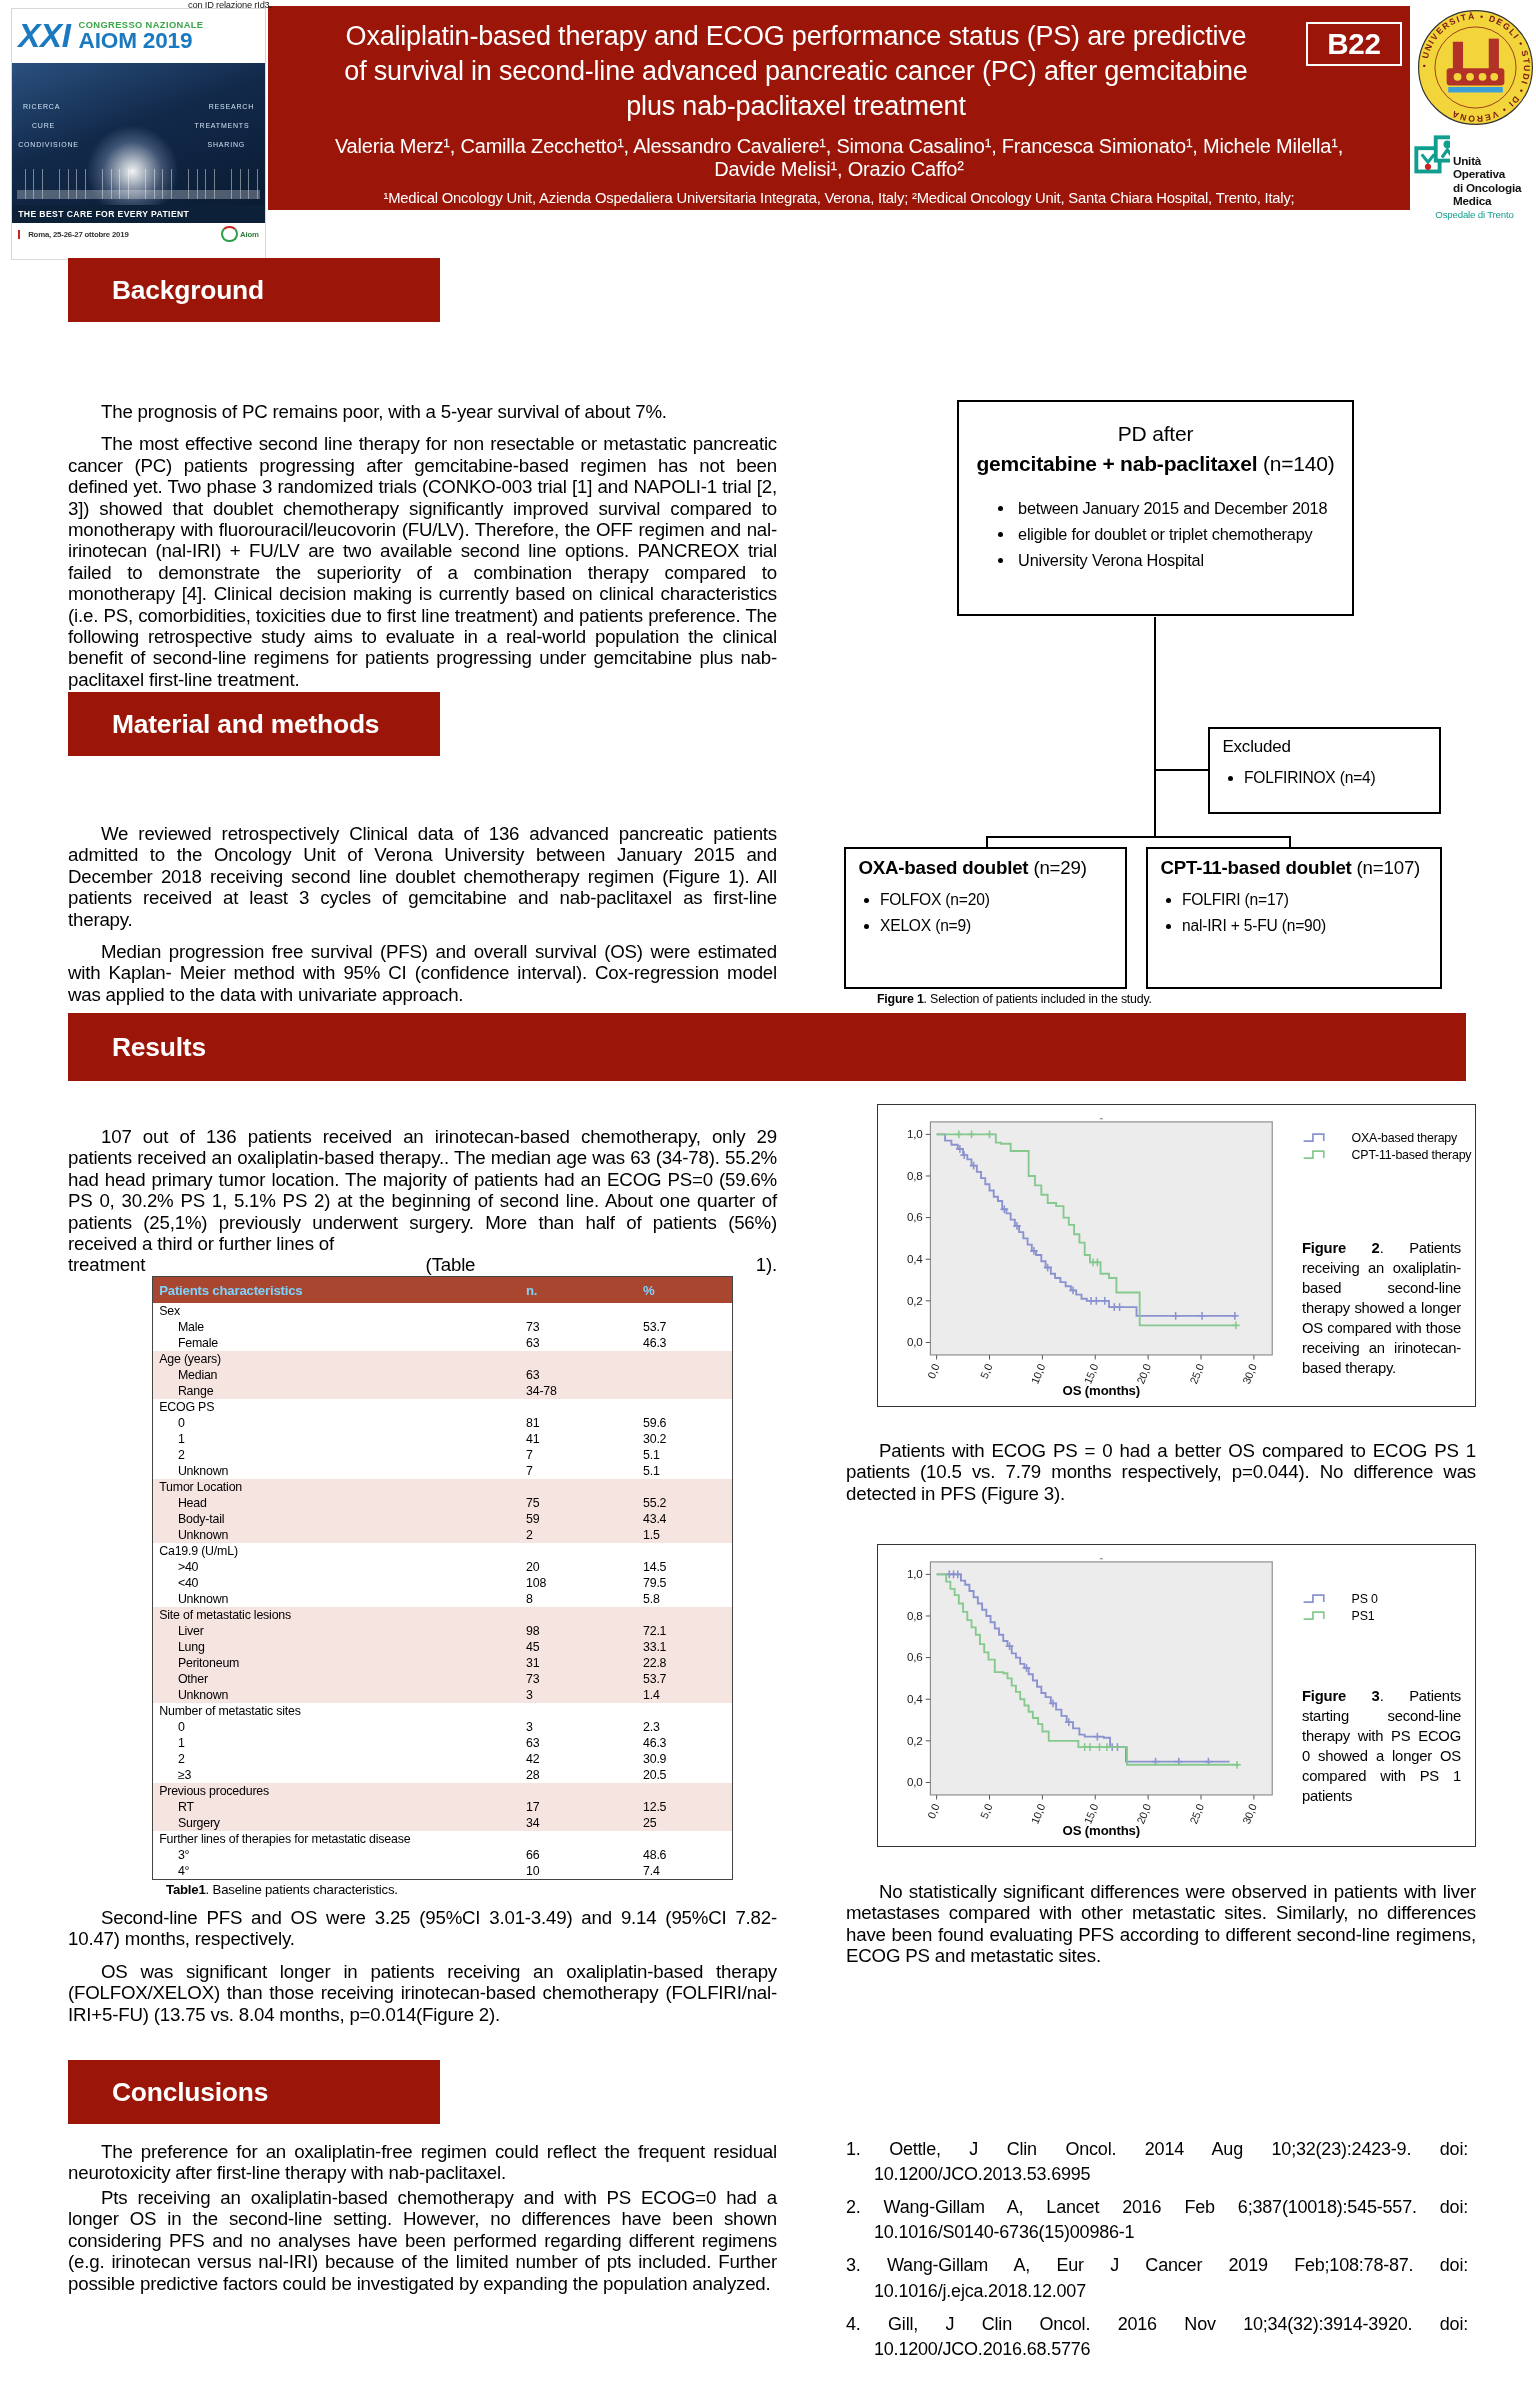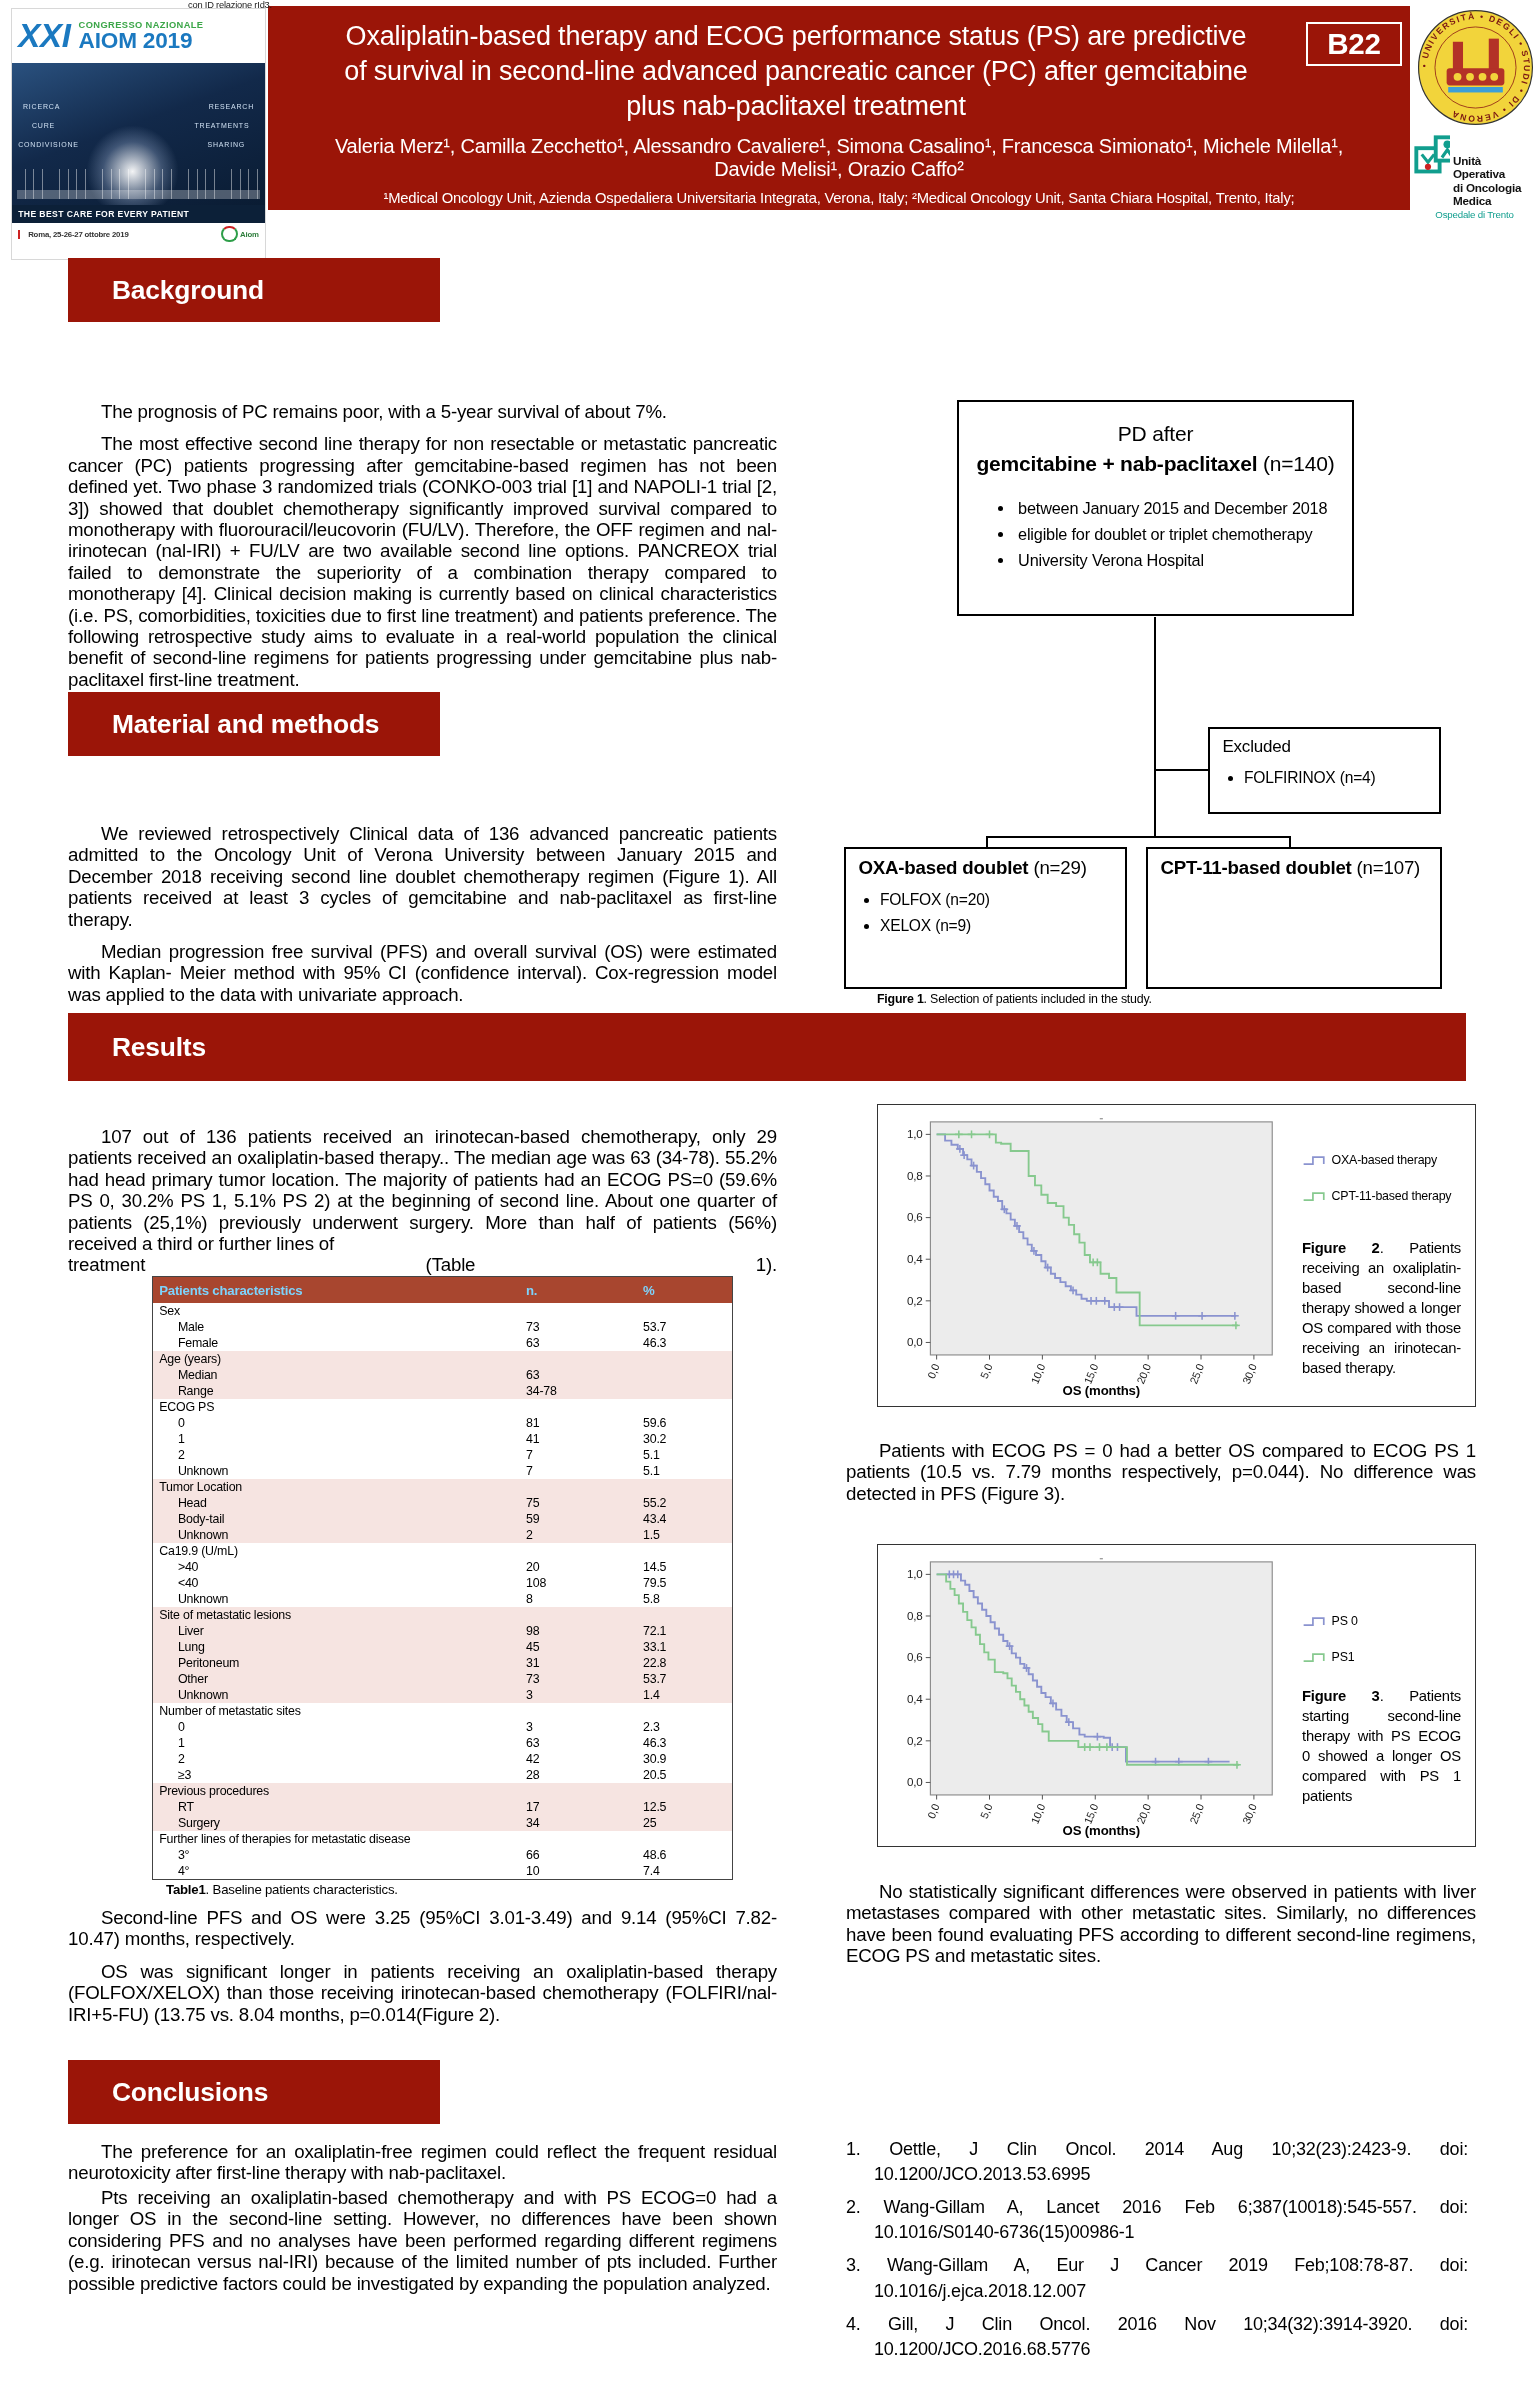--- a/index.html
+++ b/index.html
@@ -63,21 +63,21 @@
   .fc-main-t1{text-align:center;font-size:21px;margin-top:20px;}
   .fc-main-t2{text-align:center;font-size:21px;margin-top:6.2px;}
   .fc-ul{margin:18.7px 0 0 0;padding-left:56px;font-size:16.3px;line-height:1.6;}
   .fc-ul li{padding-left:3.1px;}
   .fc-small-title{font-size:18.7px;margin:7.8px 0 0 12.4px;}
   .fc-ul2{margin:7.8px 0 0 0;padding-left:34px;font-size:15.6px;line-height:1.7;}
   .fig1-cap{position:absolute;left:877px;top:992px;font-size:12.4px;}
   
   .fig-box{position:absolute;width:599px;height:303px;border:1.6px solid #333;background:#fff;box-sizing:border-box;}
   .leg{position:absolute;}
-  .leg-row{display:flex;align-items:center;gap:0;font-size:12.4px;margin-bottom:3.1px;margin-top:22px;}
+  .leg-row{display:flex;gap:20px;font-size:12.4px;margin-bottom:3.1px;}
   .fig-cap{position:absolute;width:159px;font-size:14.8px;line-height:1.35;text-align:justify;}
   
   .bib{position:absolute;left:846px;top:2137px;width:622px;font-size:18px;line-height:1.4;}
   .bib-item{padding-left:28px;text-indent:-28px;text-align:justify;margin-bottom:7.8px;}
 </style>
 </head>
 <body>
 
 <div class="poster">
 
@@ -424,20 +424,24 @@
     <div class="fc-line" style="left:472px;top:494px;width:1.6px;height:11px;"></div>
     <div class="fc-box" style="left:27px;top:505px;width:283px;height:142px;">
       <div class="fc-small-title"><b>OXA-based doublet</b><span> (n=29)</span></div>
       <ul class="fc-ul2" id="fc-oxa-bullets">
           <li>FOLFOX (n=20)</li>
           <li>XELOX (n=9)</li>
         </ul>
     </div>
     <div class="fc-box" style="left:329px;top:505px;width:296px;height:142px;">
       <div class="fc-small-title"><b>CPT-11-based doublet</b><span> (n=107)</span></div>
+      <ul class="fc-ul2" id="fc-cpt-bullets">
+          <li>FOLFIRI (n=17)</li>
+          <li>nal-IRI + 5-FU (n=90)</li>
+        </ul>
     </div>
   </div>
   <div class="fig1-cap">
     <span class="cap-b">Figure 1</span><span>. Selection of patients included in the study.</span>
   </div>
 
   <div class="fig-box" style="left:877px;top:1104px;">
     <div class="abs" style="left:12.4px;top:6.2px;" id="km2"><svg width="404" height="289" viewBox="0 0 520 372">
           <rect x="52" y="14" width="440" height="300" fill="#ECECEC" stroke="#8d8d8d" stroke-width="1.5"></rect>
           <line x1="270" y1="10" x2="274" y2="10" stroke="#555"></line>

